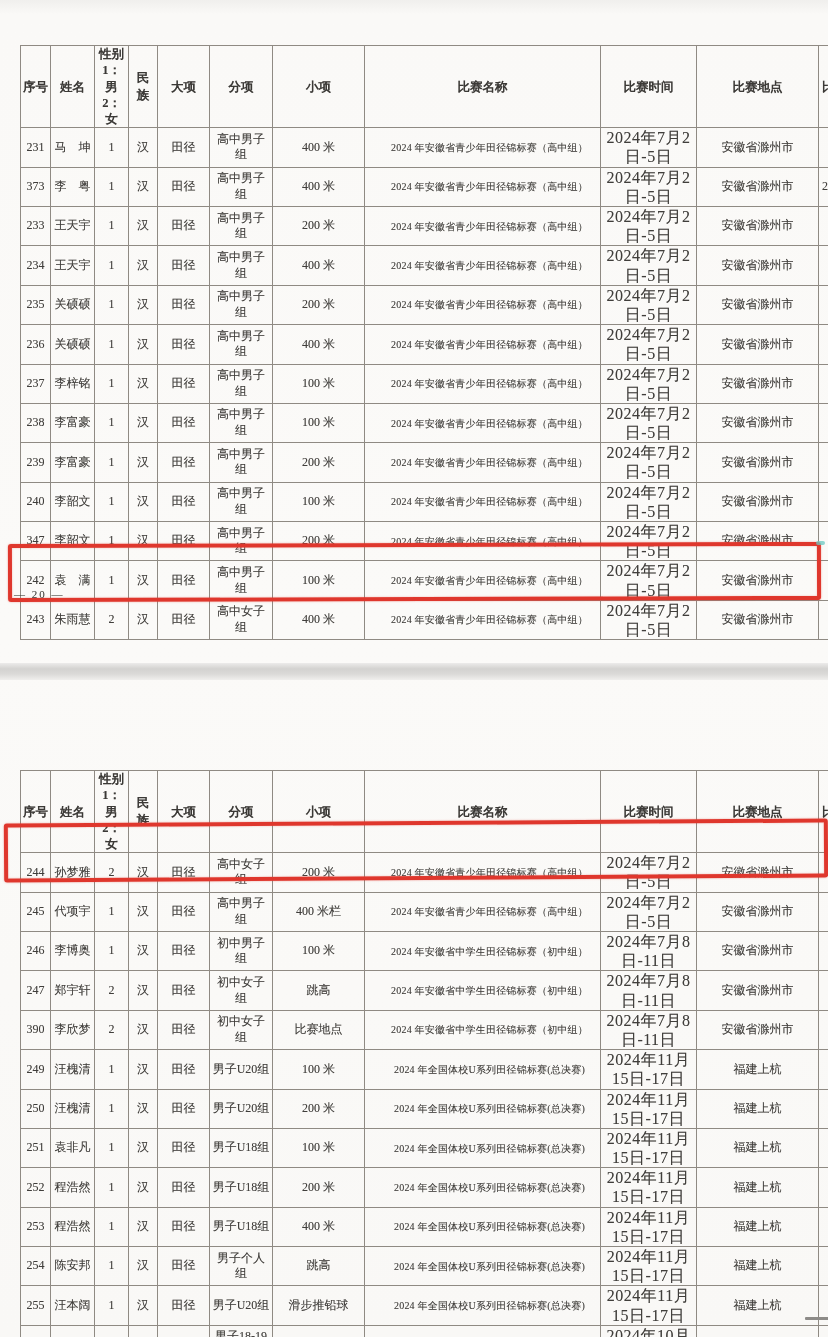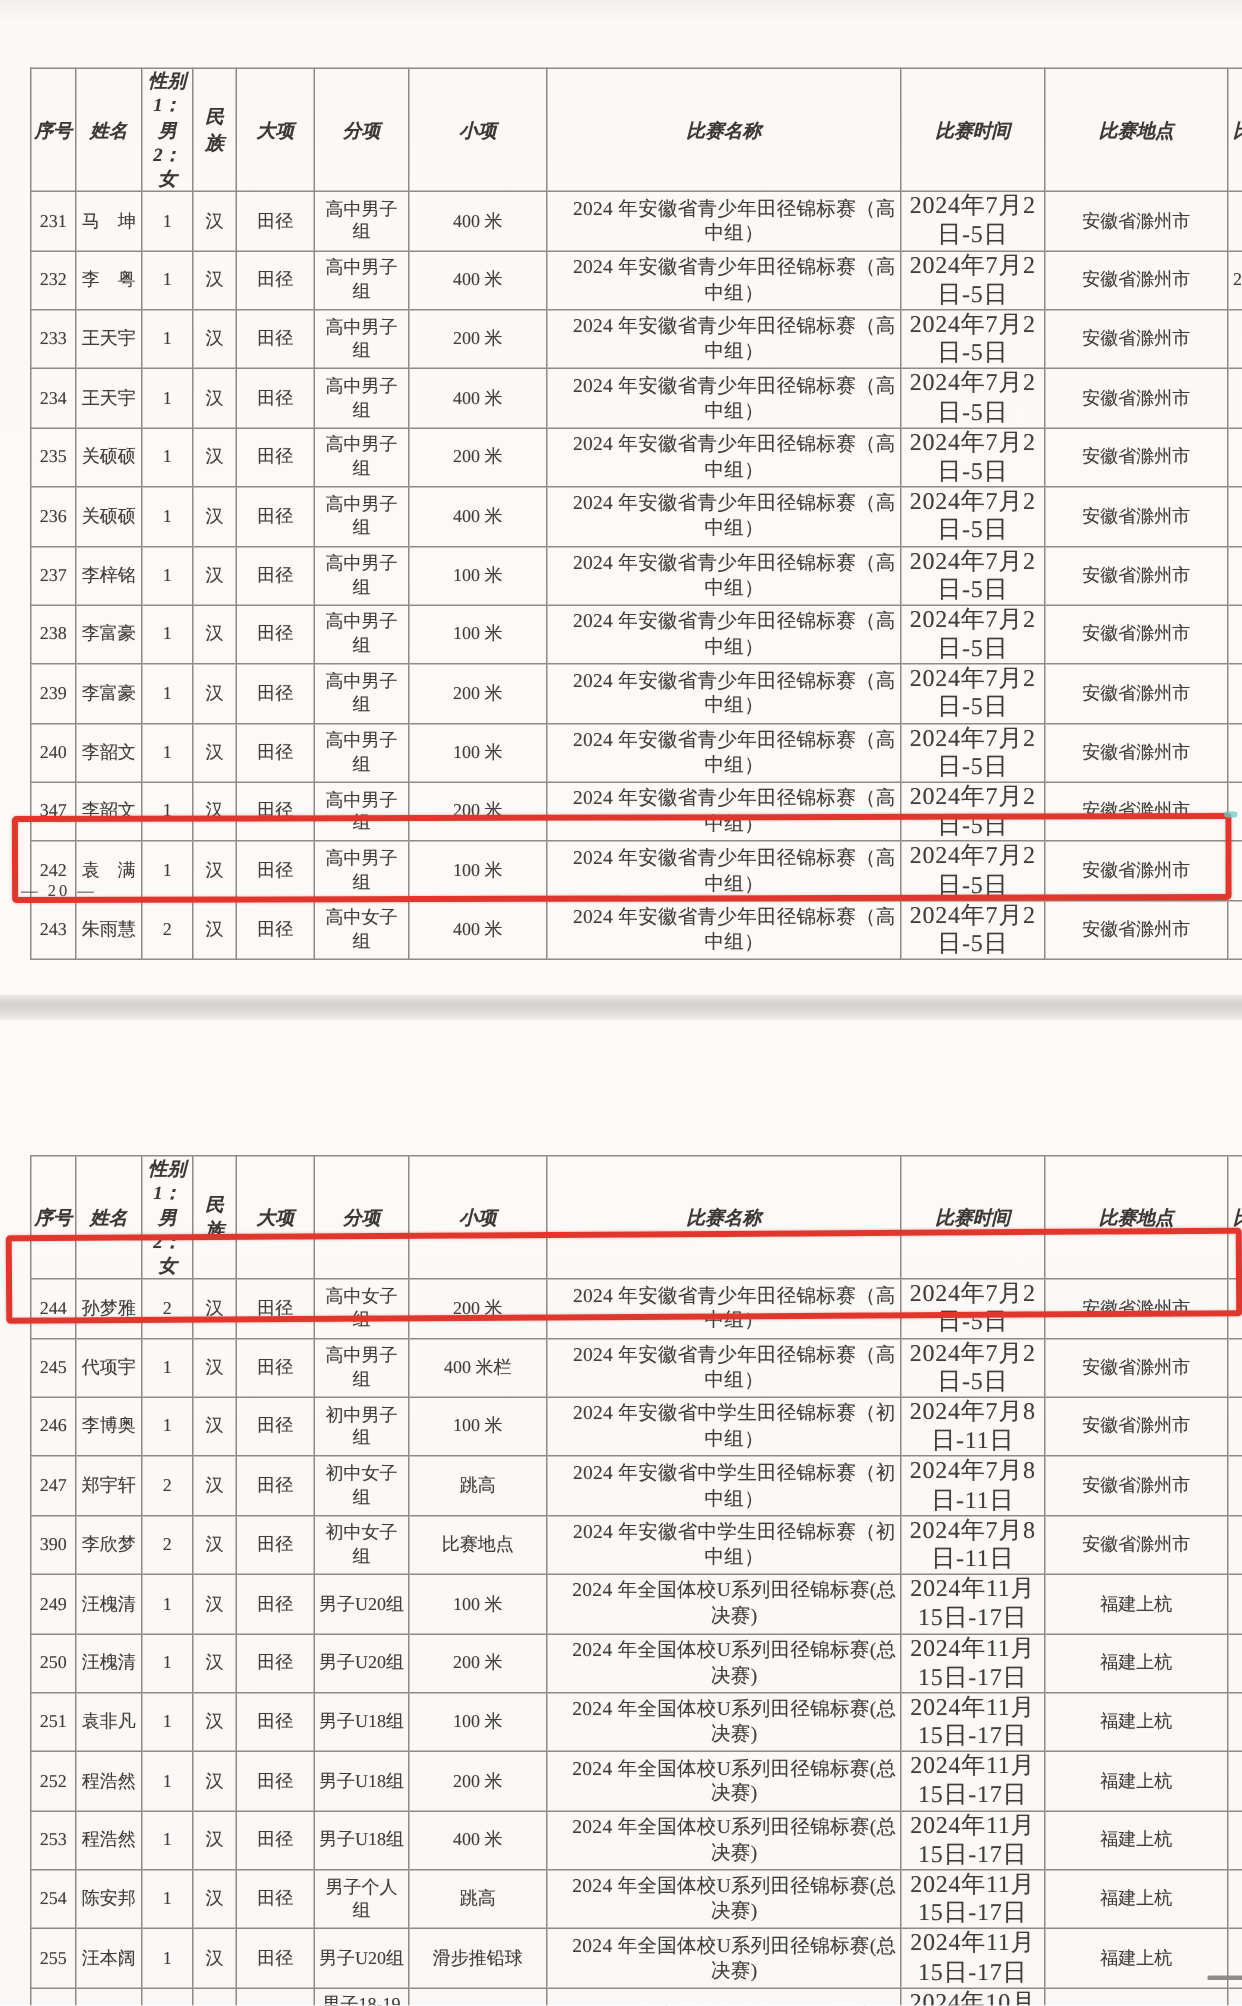--- a/index.html
+++ b/index.html
@@ -22,27 +22,27 @@
     text-shadow:0 0 0.6px rgba(64,62,59,0.35);
   }
   .roster th,.roster td{
     border:1px solid #8f8a83;
     text-align:center;vertical-align:middle;
     padding:0 2px;overflow:hidden;
     font-weight:normal;
   }
   .roster th{
     font-weight:bold;font-size:12.5px;line-height:1.3;
-    white-space:pre-line;color:#3b3936;font-style:italic;
+    white-space:pre-line;color:#3b3936;
   }
   .roster tr{height:37px;}
   .roster thead tr.h1{height:60px;}
   .roster thead tr.h2{height:58px;}
   .roster td{font-size:12px;line-height:1.3;}
-  .roster td.c-comp{font-size:13px;letter-spacing:0.2px;padding-left:16px;}
+  .roster td.c-comp{font-size:10px;letter-spacing:0.2px;padding-left:16px;}
   .roster td.c-time{font-size:16px;line-height:1.2;letter-spacing:0.5px;padding:0 3px;word-break:break-all;}
   .roster td.c-extra,.roster th.c-extra{text-align:left;padding-left:3px;}
   .pagenum{
     position:absolute;left:14px;top:588px;width:120px;
     font-size:11px;letter-spacing:2px;color:#4a4843;
     text-shadow:0 0 0.6px rgba(64,62,59,0.35);
   }
   .hl{
     position:absolute;
     border:4px solid #df372d;border-radius:3px;
@@ -104,21 +104,21 @@
           <td class="c-ethnic">汉</td>
           <td class="c-sport">田径</td>
           <td class="c-category">高中男子组</td>
           <td class="c-event">400 米</td>
           <td class="c-comp">2024 年安徽省青少年田径锦标赛（高中组）</td>
           <td class="c-time">2024年7月2日-5日</td>
           <td class="c-place">安徽省滁州市</td>
           <td class="c-extra"></td>
         </tr>
         <tr>
-          <td class="c-seq">232</td>
+          <td class="c-seq">373</td>
           <td class="c-name">李　粤</td>
           <td class="c-gender">1</td>
           <td class="c-ethnic">汉</td>
           <td class="c-sport">田径</td>
           <td class="c-category">高中男子组</td>
           <td class="c-event">400 米</td>
           <td class="c-comp">2024 年安徽省青少年田径锦标赛（高中组）</td>
           <td class="c-time">2024年7月2日-5日</td>
           <td class="c-place">安徽省滁州市</td>
           <td class="c-extra">2</td>

